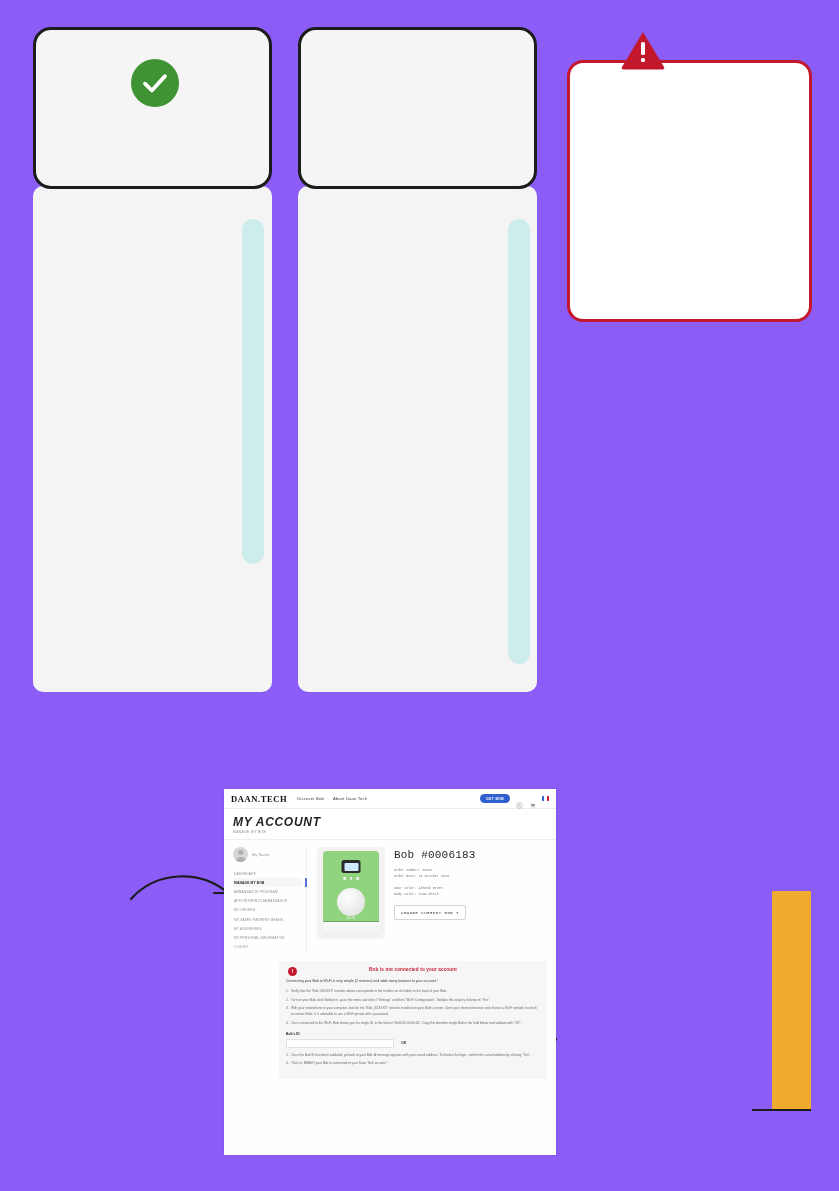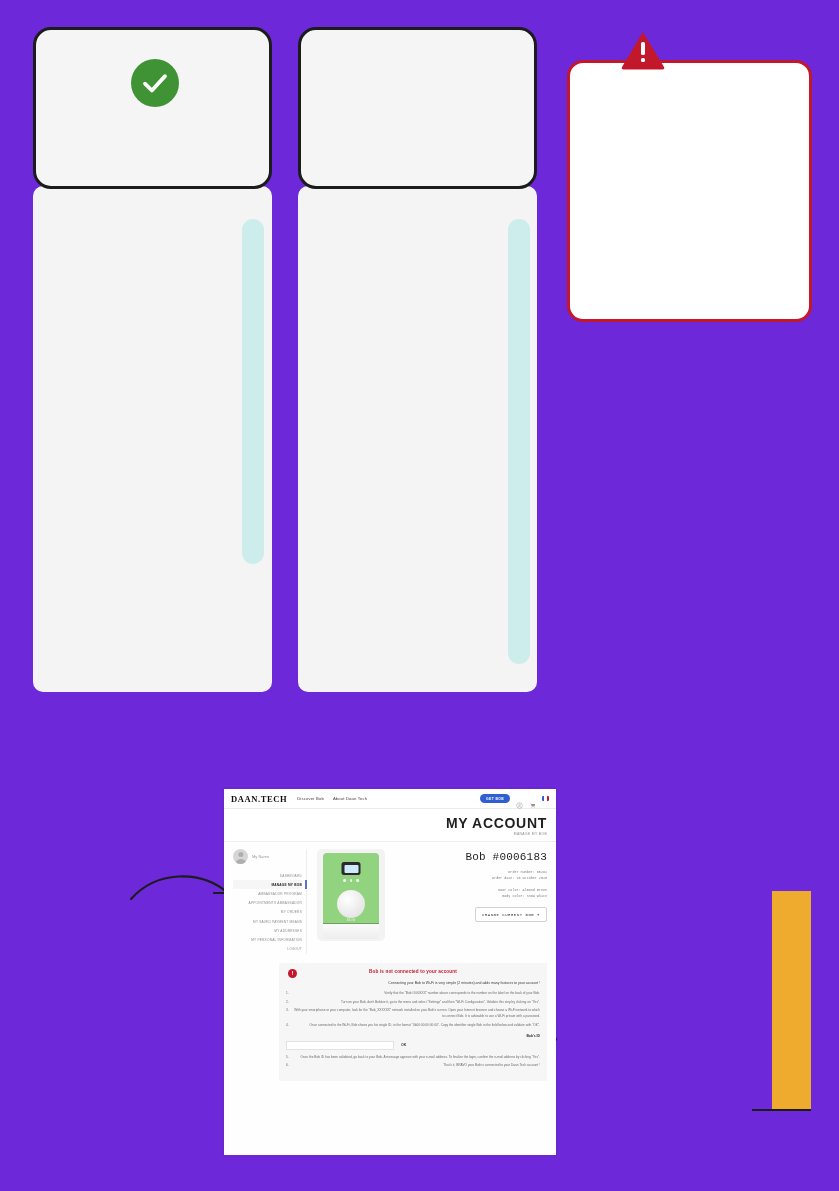--- a/index.html
+++ b/index.html
@@ -2,21 +2,21 @@
 <html><head>
 <meta charset="utf-8">
 <style>
   * { box-sizing: border-box; margin: 0; padding: 0; }
   html, body {
     width: 839px; height: 1191px;
     background: #ffffff;
     font-family: "Liberation Sans", sans-serif;
     overflow: hidden;
   }
-  .page { position: relative; width: 839px; height: 1191px; background: #6d28d9; text-align: right; }
+  .page { position: relative; width: 839px; height: 1191px; background: #8b5cf6; }
   .card-body {
     position: absolute;
     background: #f4f4f4;
     border-radius: 10px;
   }
   .card-head {
     position: absolute;
     background: #f5f5f5;
     border: 3px solid #1c1c1c;
     border-radius: 18px;
@@ -89,22 +89,23 @@
   .ico { width: 7px; height: 7px; opacity: .62; }
   .flag-ico { width: 7px; height: 5px; border-radius: 1px; overflow: hidden; display:flex; }
   .flag-ico i { flex: 1; height: 100%; display:block; }
 
   .shot-title-bar {
     padding: 6px 9px 5px 9px;
     border-bottom: 1px solid #eeeeee;
     background: #fff;
   }
   .acct-title {
-    font-size: 14px; font-weight: 700; color: #1f1f1f;
+    font-size: 12px; font-weight: 700; color: #1f1f1f;
     letter-spacing: .7px;
+    font-style: italic;
   }
   .acct-sub { font-size: 3.3px; color: #8d8d8d; letter-spacing: .4px; margin-top: 1px; }
 
   .shot-main { display: flex; padding: 7px 9px 0 9px; }
 
   
   .side { width: 74px; padding-right: 4px; border-right: 1px solid #ededed; }
   .side-user { display: flex; align-items: center; gap: 4px; margin-bottom: 7px; }
   .avatar {
     width: 15px; height: 15px; border-radius: 50%;

